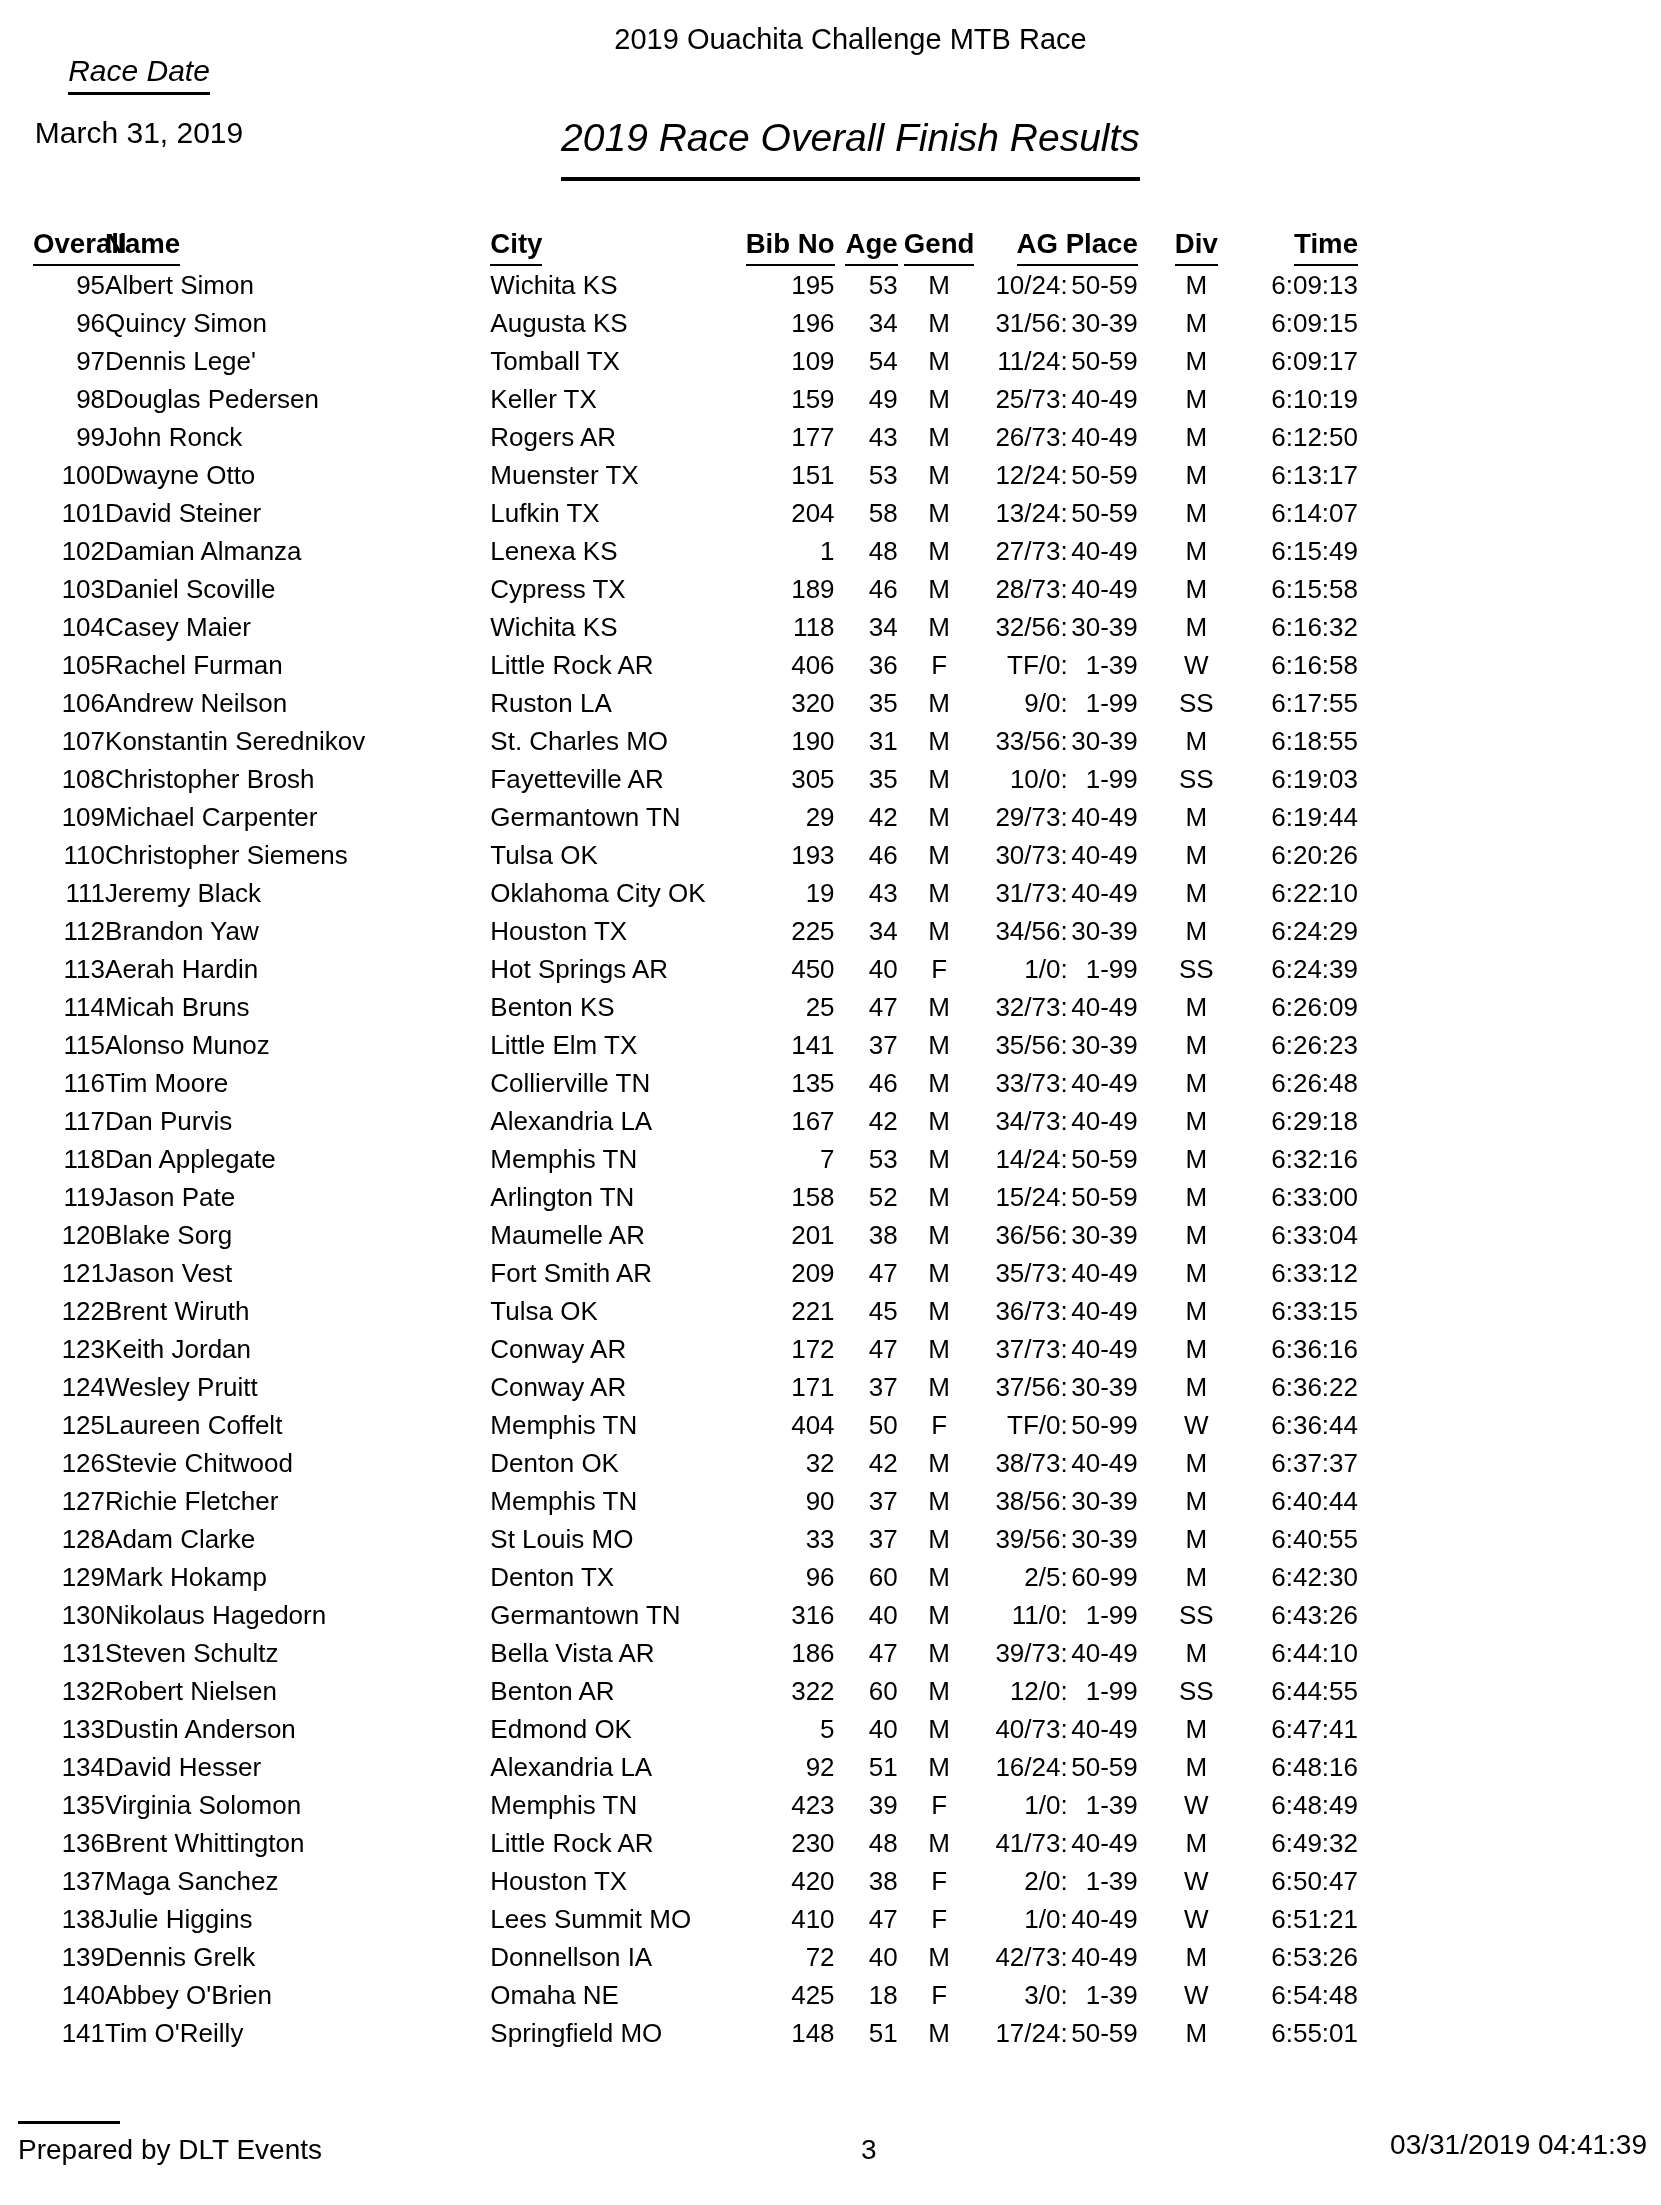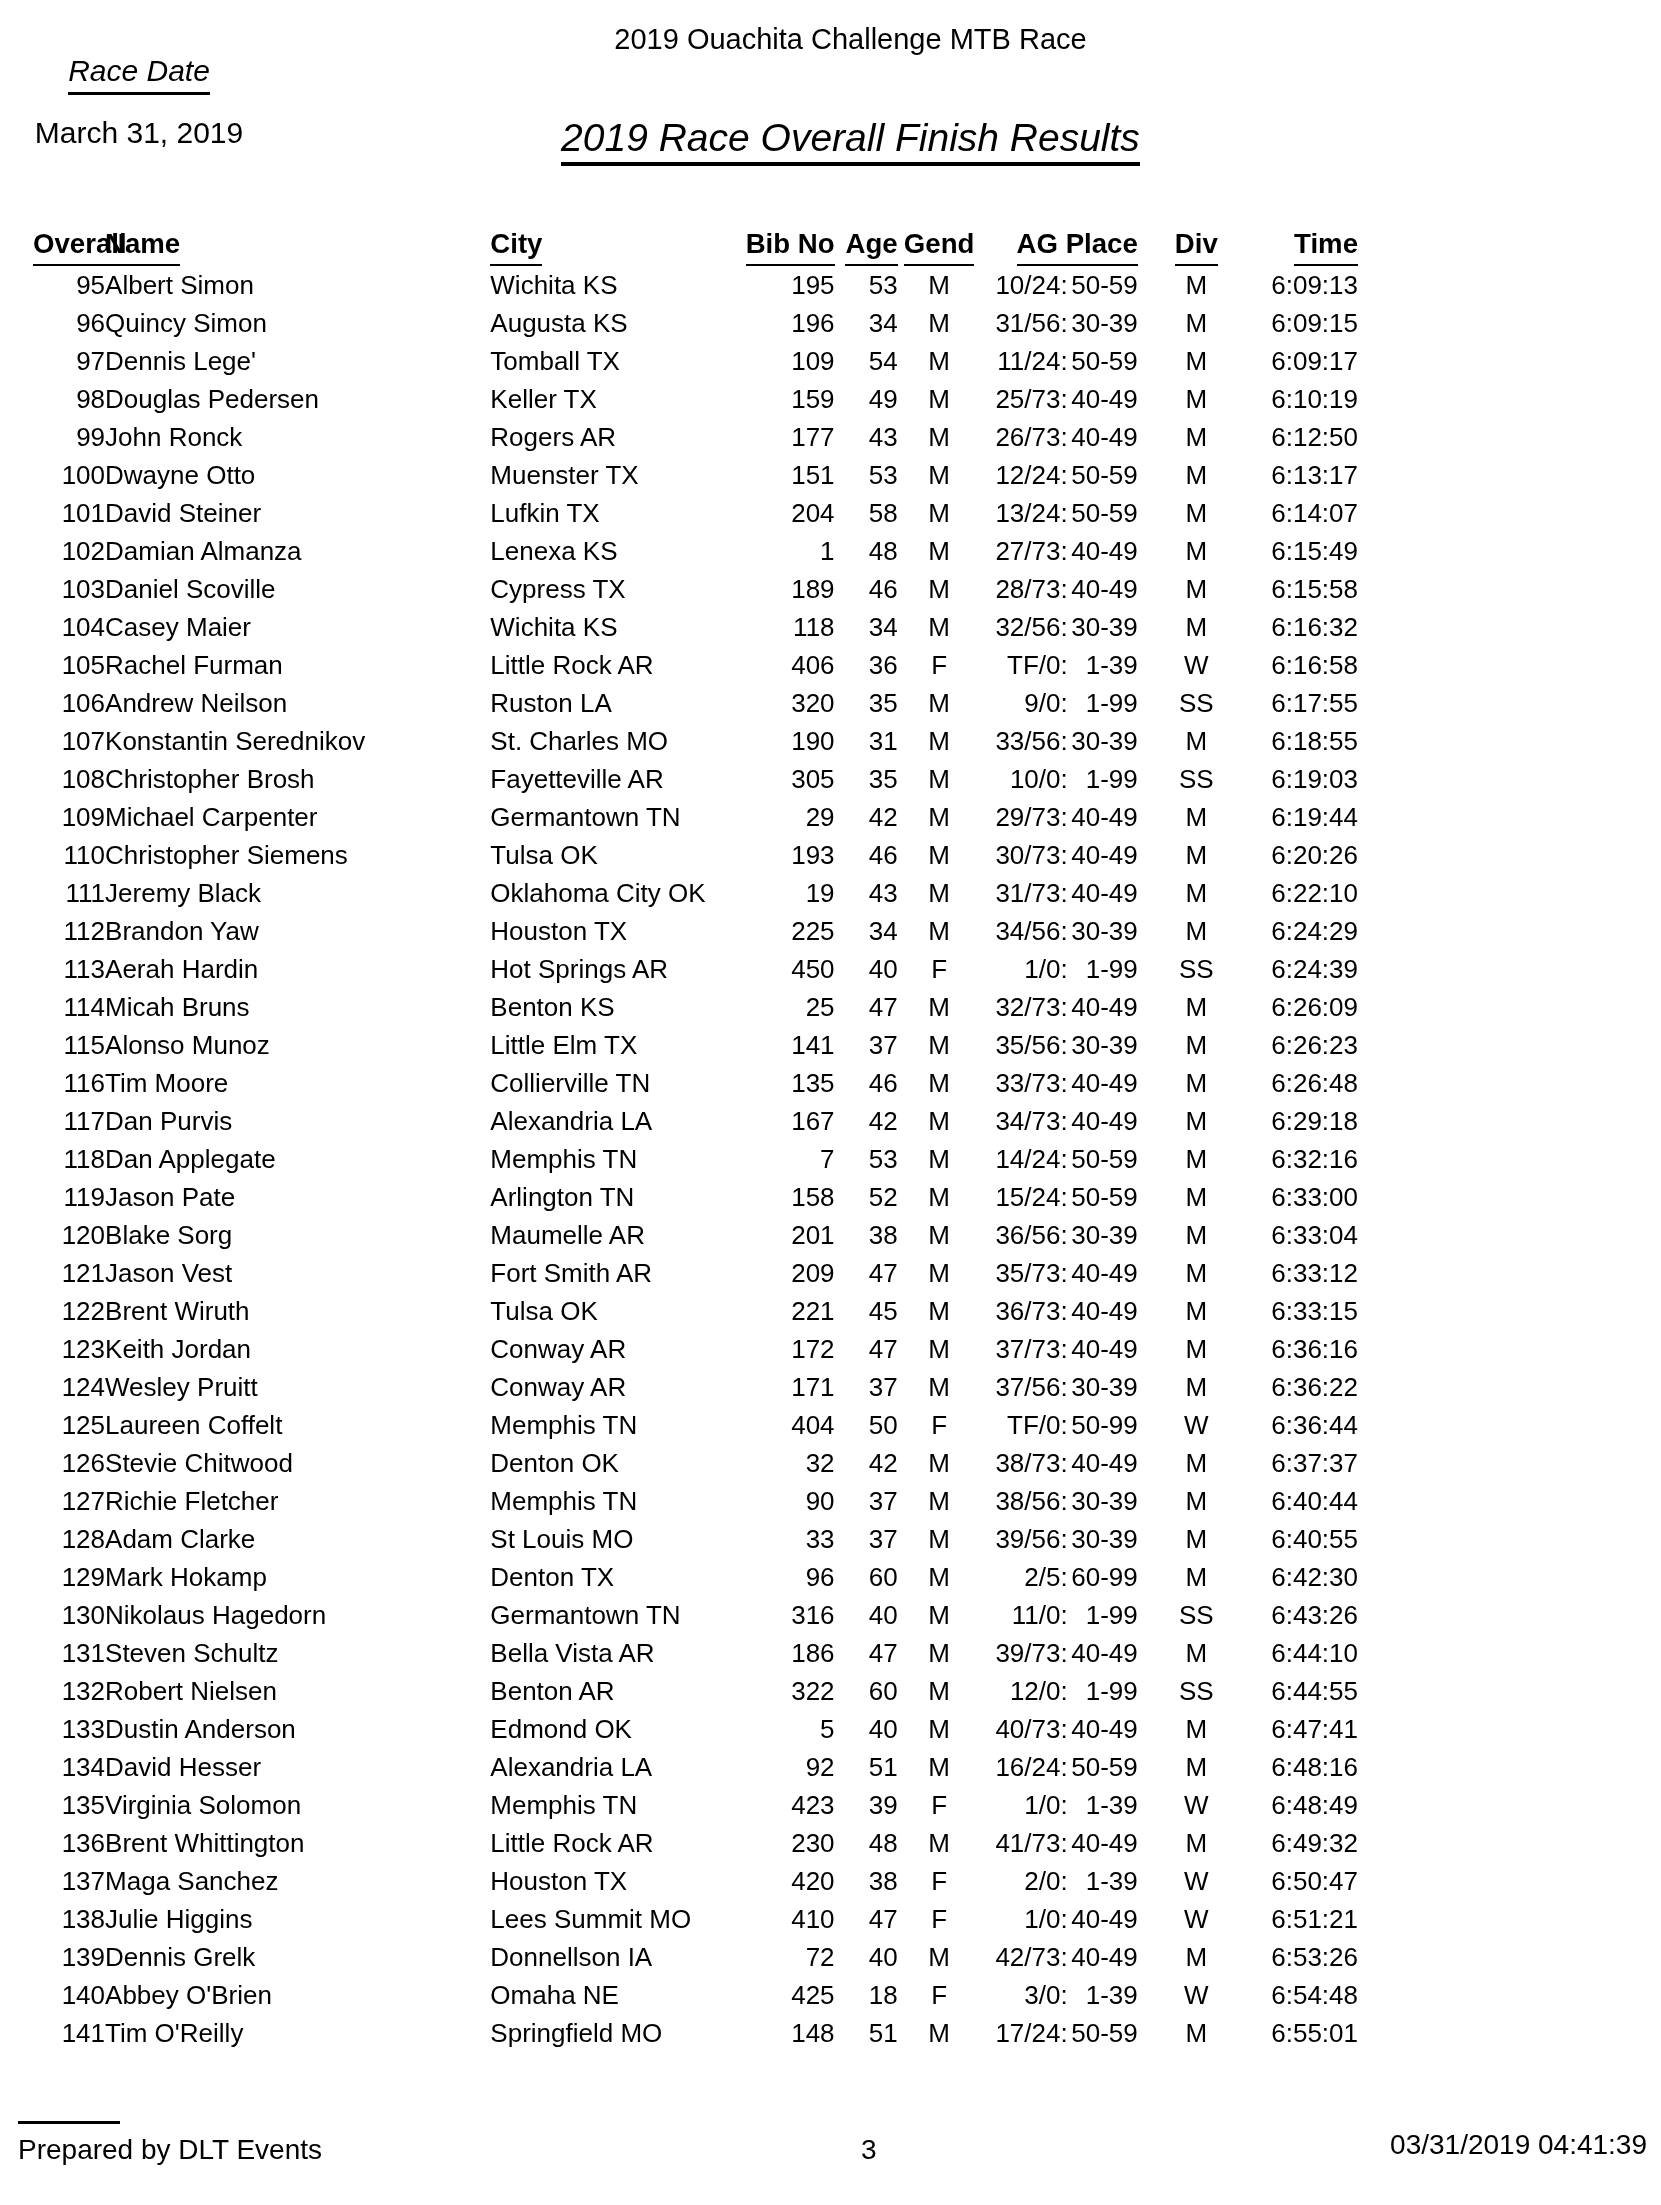--- a/index.html
+++ b/index.html
@@ -13,21 +13,21 @@
   .race-date-label .u { display:inline-block; border-bottom:3.4px solid #000; padding-bottom:4.1px; }
   .race-date-value { font-size:30px; margin-top:20.7px; white-space:nowrap; }
   .title {
     position:absolute; left:39px; top:23.4px; width:1623px; text-align:center;
     font-size:29px; white-space:nowrap;
   }
   .subtitle {
     position:absolute; left:39px; top:116px; width:1623px; text-align:center;
     font-size:39px; font-style:italic; white-space:nowrap;
   }
-  .subtitle .u { display:inline-block; border-bottom:4.1px solid #000; padding-bottom:2px; }
+  .subtitle .u { display:inline-block; border-bottom:4.1px solid #000; padding-bottom:17px; }
   
   table.results {
     position:absolute; left:33px; top:207px; width:1325px;
     border-collapse:collapse; table-layout:fixed;
   }
   table.results th, table.results td { padding:0; white-space:nowrap; overflow:visible; }
   thead tr { height:59px; }
   thead th { font-size:27.6px; font-weight:bold; vertical-align:bottom; }
   .hu { display:inline-block; border-bottom:2.8px solid #000; padding-bottom:4.1px; white-space:nowrap; }
   tbody tr { height:38px; }

